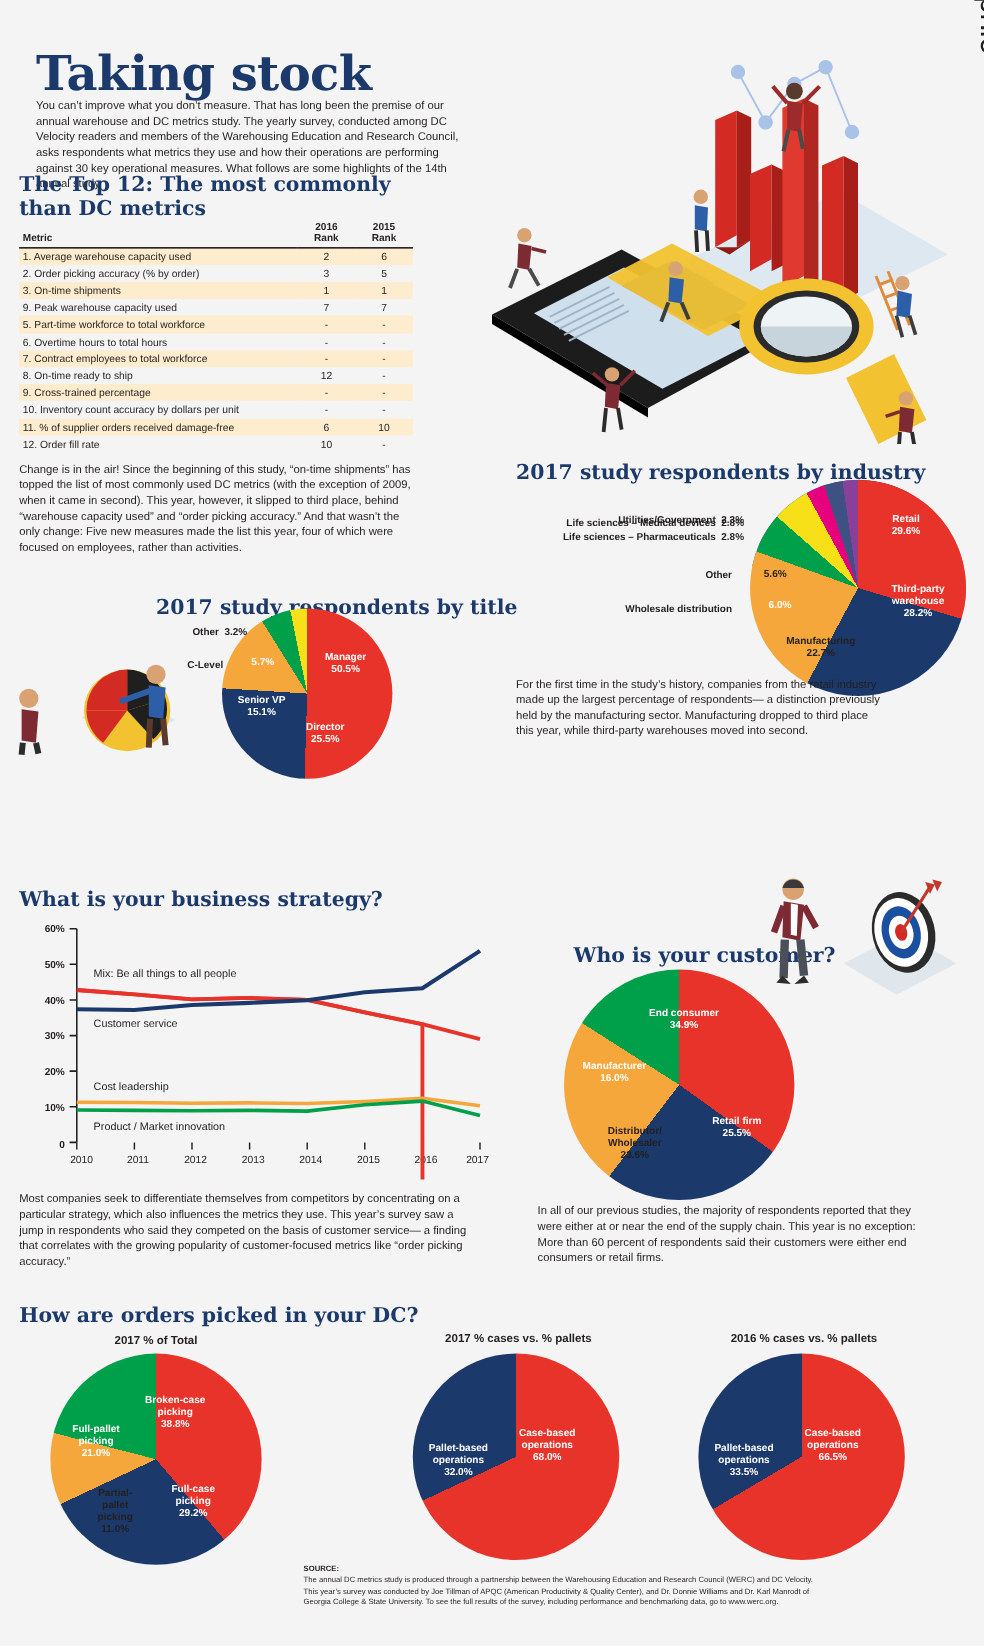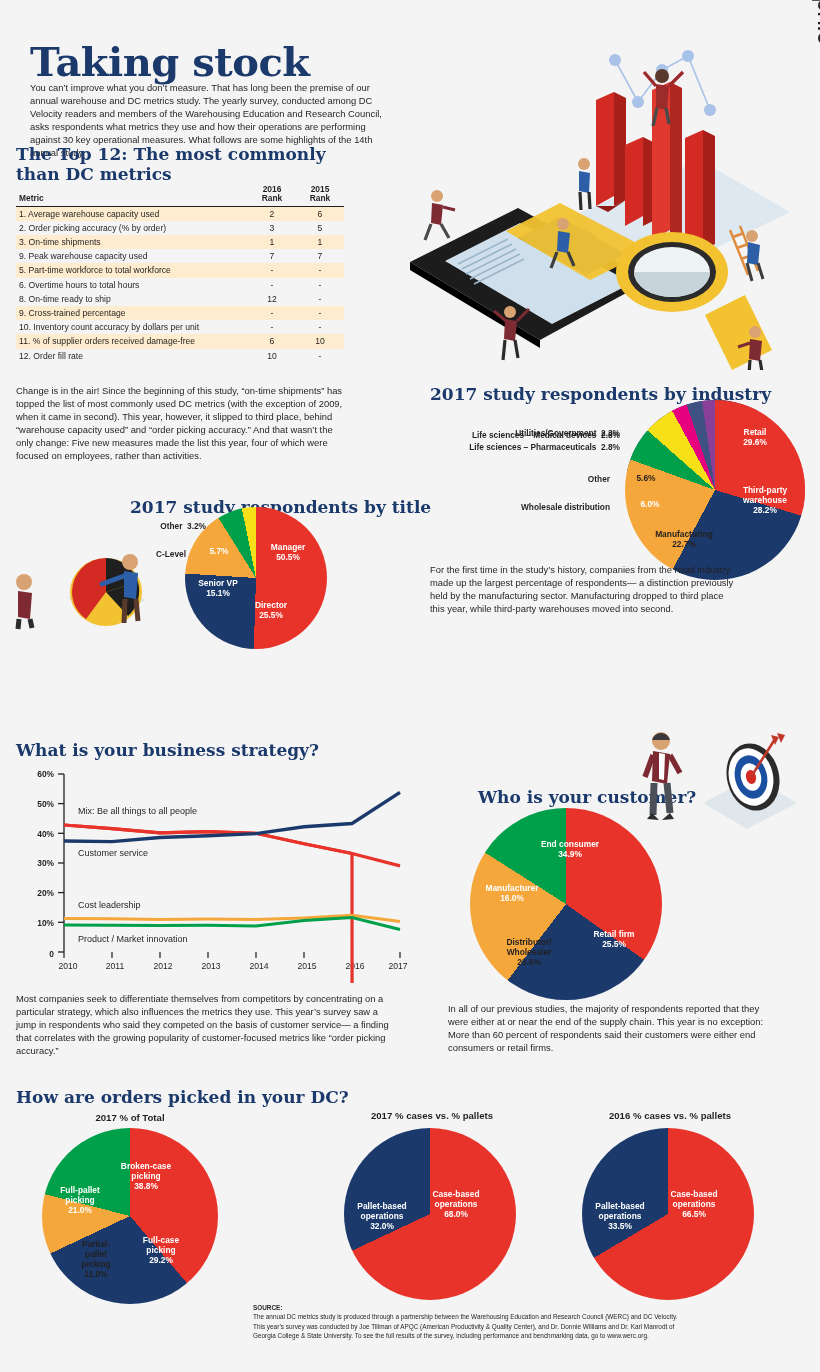--- a/index.html
+++ b/index.html
@@ -279,20 +279,25 @@
       <tr class="alt">
           <td>5. Part-time workforce to total workforce</td>
           <td class="rank">-</td>
           <td class="rank">-</td>
         </tr>
       <tr>
           <td>6. Overtime hours to total hours</td>
           <td class="rank">-</td>
           <td class="rank">-</td>
         </tr>
+      <tr class="alt">
+          <td>7. Contract employees to total workforce</td>
+          <td class="rank">-</td>
+          <td class="rank">-</td>
+        </tr>
       <tr>
           <td>8. On-time ready to ship</td>
           <td class="rank">12</td>
           <td class="rank">-</td>
         </tr>
       <tr class="alt">
           <td>9. Cross-trained percentage</td>
           <td class="rank">-</td>
           <td class="rank">-</td>
         </tr>

